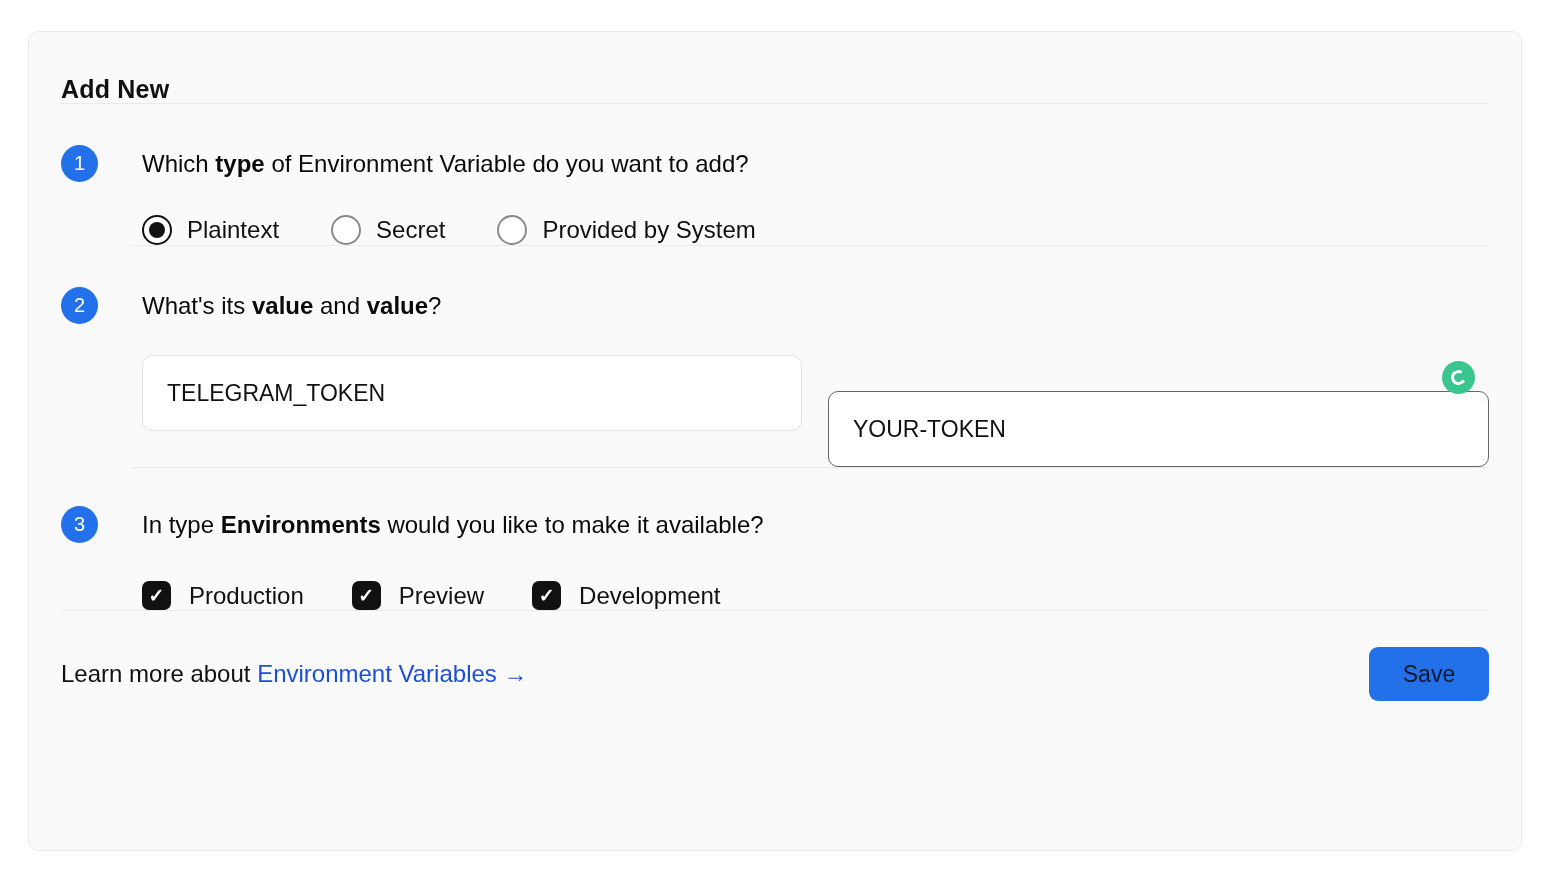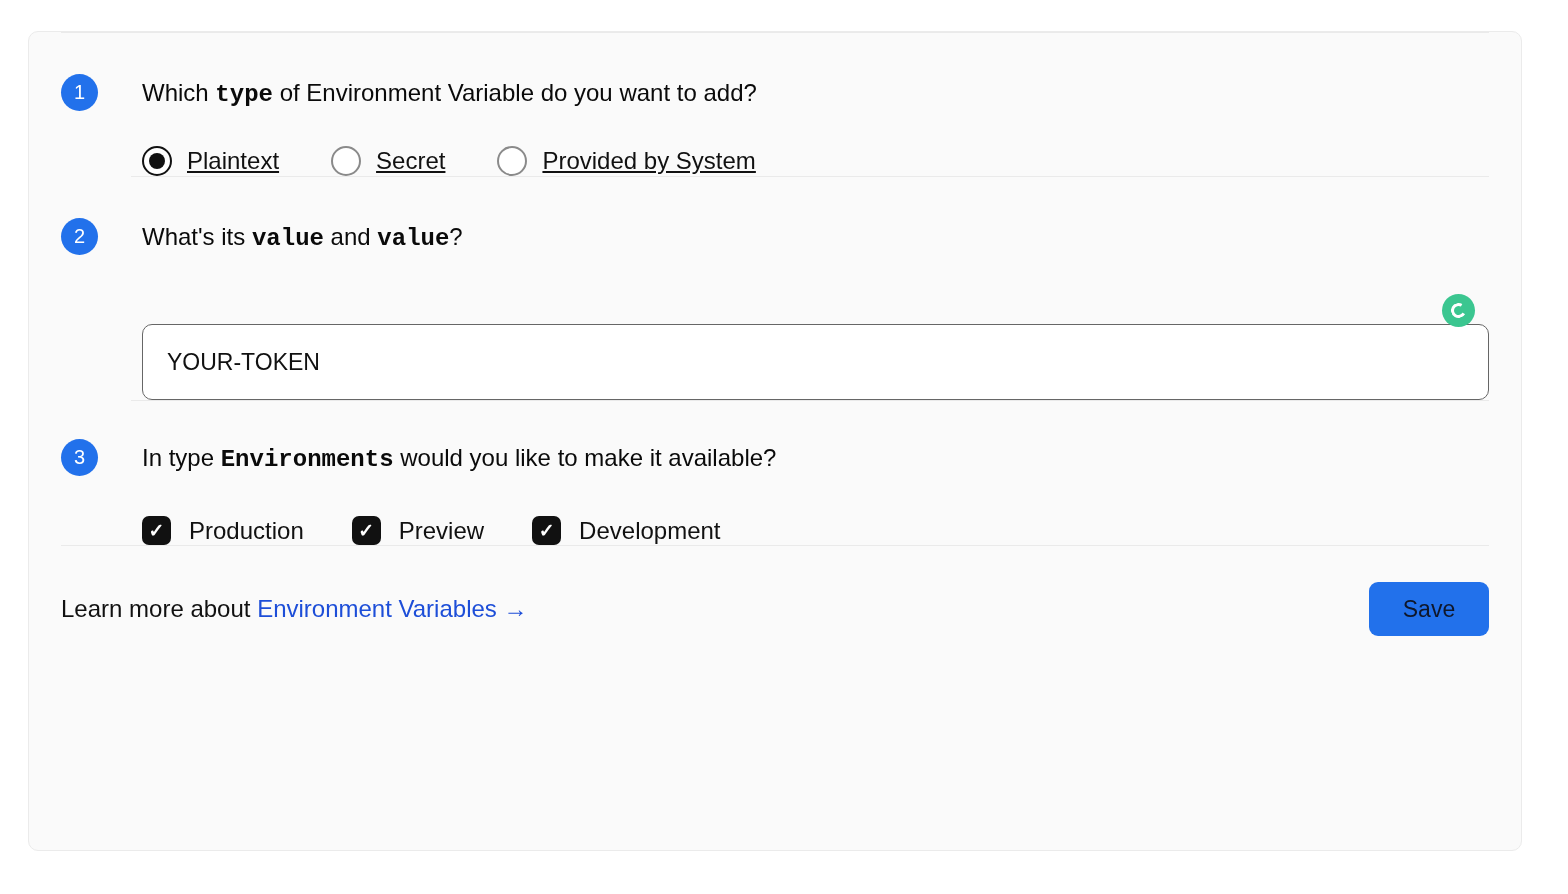--- a/index.html
+++ b/index.html
@@ -56,28 +56,27 @@
     display: flex;
     align-items: center;
     justify-content: center;
   }
   .step-content { margin-left: 44px; flex: 1 1 auto; }
   .question {
     font-size: 24px;
     line-height: 37px;
     color: #0a0a0a;
   }
-  .question b { font-weight: bold; font-family: Liberation Mono, monospace; }
+  .question b { font-weight: bold; }
 
   
   .radio-group {
     margin-top: 33px;
     display: flex;
     align-items: center;
-    text-decoration: underline;
   }
   .radio-item {
     display: flex;
     align-items: center;
     margin-right: 52px;
     cursor: default;
   }
   .radio-circle {
     width: 30px;
     height: 30px;
@@ -193,20 +192,23 @@
     font-family: "Liberation Sans", sans-serif;
     font-size: 23px;
     cursor: pointer;
   }
 </style>
 </head>
 <body>
 
 <div class="card">
 
+  <div class="card-header">
+    <div class="card-title">Add New</div>
+  </div>
 
   <hr class="divider full hr1">
 
   <div class="step">
     <div class="step-row">
       <div class="badge">1</div>
       <div class="step-content">
         <div class="question"><span>Which </span><b>type</b><span> of Environment Variable do you want to add?</span></div>
         <div class="radio-group">
           <div class="radio-item">
@@ -227,20 +229,21 @@
   </div>
 
   <hr class="divider indented hr2">
 
   <div class="step">
     <div class="step-row">
       <div class="badge">2</div>
       <div class="step-content">
         <div class="question"><span>What's its </span><b>value</b><span> and </span><b>value</b><span>?</span></div>
         <div class="inputs-row">
+          <input class="text-input name-input" type="text" value="TELEGRAM_TOKEN" style="">
           <div class="value-wrap">
             <input class="text-input value-input" type="text" value="YOUR-TOKEN" style="">
             <div class="spinner-badge">
               <div class="spinner-arc"></div>
             </div>
           </div>
         </div>
       </div>
     </div>
   </div>

